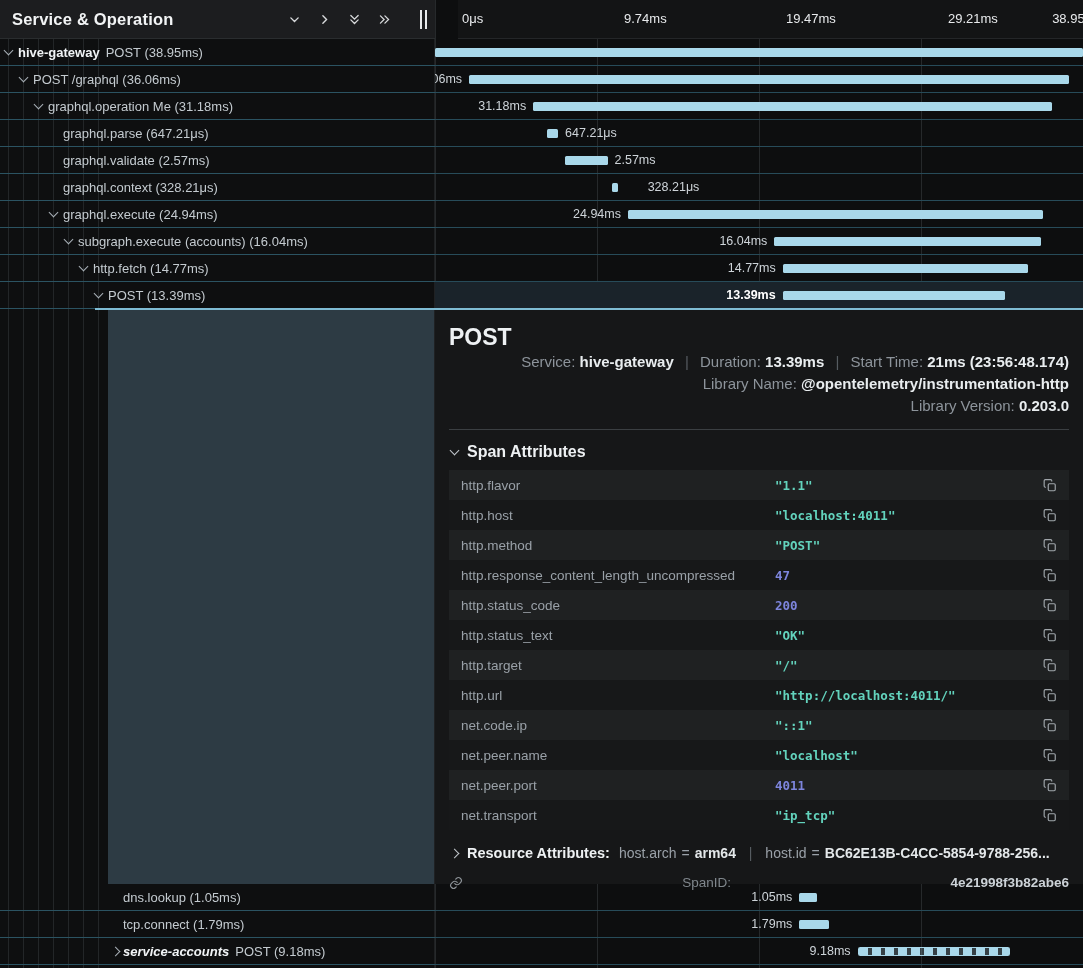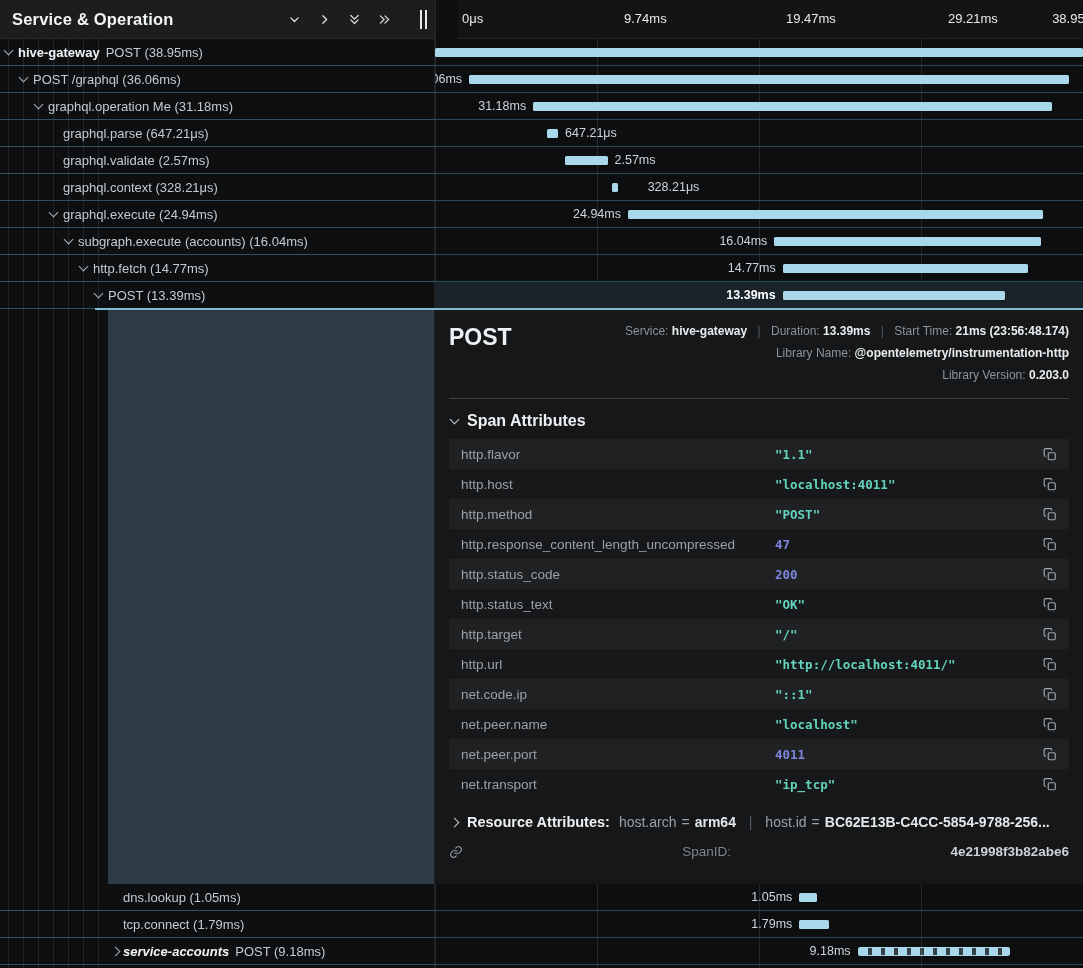--- a/index.html
+++ b/index.html
@@ -41,23 +41,23 @@
   .bar.striped { background:repeating-linear-gradient(90deg,#a9d8ea 0 9px, rgba(169,216,234,.25) 9px 13px); border:1px solid #a9d8ea; }
   .blabel { position:absolute; top:6px; font-size:12.5px; color:#ced4d9; white-space:nowrap; }
   .blabel.left { transform:translateX(-100%); padding-right:7px; }
   .blabel.right { padding-left:7px; }
   .blabel.sel { font-weight:700; color:#ffffff; }
 
   .sel-line { position:absolute; left:95px; top:308px; width:988px; height:2px; background:#7fbcd4; z-index:5; }
 
   
   .detail { position:absolute; left:435px; top:309px; width:648px; height:575px; background:#161718; z-index:4; padding:11px 14px; }
-  .d-head { display:flex; }
+  .d-head { display:flex;flex-direction:column; }
   .d-title { font-size:23px; font-weight:600; color:#eef1f3; padding-top:4px; }
-  .d-meta { margin-left:auto; text-align:right; font-size:12px; color:#8d949b; line-height:22px; white-space:nowrap; }
+  .d-meta { margin-left:auto; text-align:right; font-size:15px; color:#8d949b; line-height:22px; white-space:nowrap; }
   .mv { color:#e9edef; font-weight:700; }
   .msep { margin:0 7px; color:#565c61; }
   .d-hr { border-top:1px solid #3b3f42; margin-top:12px; }
   .sa-head { display:flex; align-items:center; gap:9px; margin:13px 0 9px 2px; font-size:16px; font-weight:700; color:#eef1f3; cursor:pointer; }
   .schev { width:7px; height:7px; border-right:1.7px solid #c3c9cd; border-bottom:1.7px solid #c3c9cd; }
   .schev.down { transform:rotate(45deg); margin-top:-4px; }
   .schev.right { transform:rotate(-45deg); }
   .attr-table { width:620px; }
   .attr-row { display:flex; align-items:center; height:30px; padding:0 12px; font-size:13.5px; }
   .attr-row:nth-child(odd) { background:#1f2122; }

